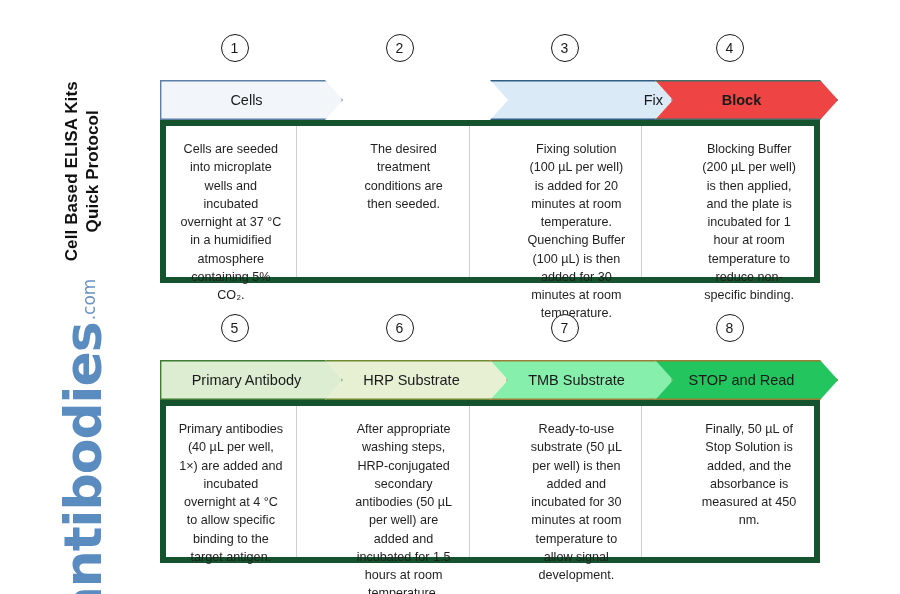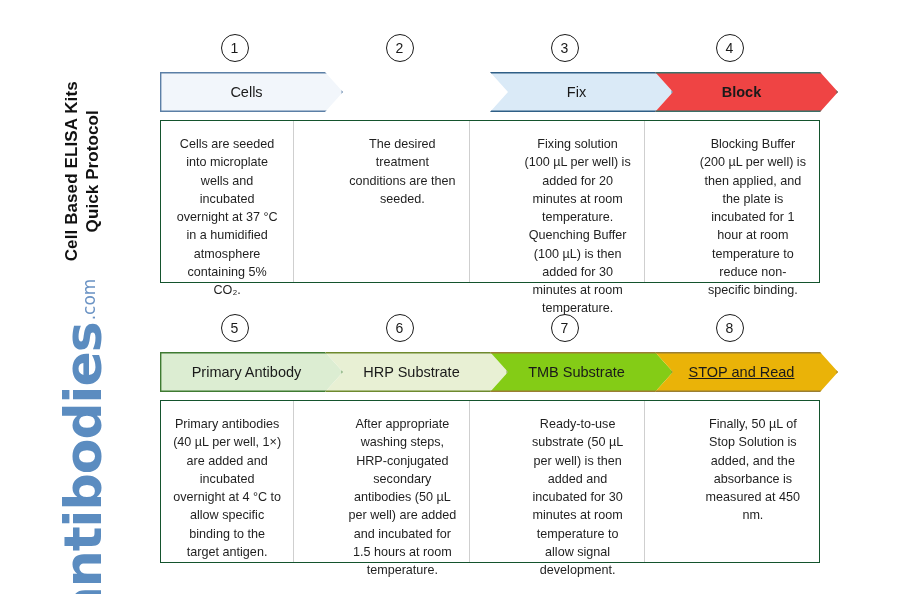--- a/index.html
+++ b/index.html
@@ -38,33 +38,33 @@
   .num{
     position:absolute;top:0;width:28px;height:28px;border-radius:50%;
     border:1.6px solid #1a1a1a;background:#fff;box-sizing:border-box;
     display:flex;align-items:center;justify-content:center;
     font-size:14px;color:#1a1a1a;
   }
 
   
   .chev-bar{position:relative;height:40px;}
   .chev{
-    position:absolute;top:0;height:40px;box-sizing:border-box;
+    position:absolute;top:8px;height:40px;box-sizing:border-box;
     display:flex;align-items:center;justify-content:center;
     font-size:14.5px;color:#1a1a1a;
     clip-path:polygon(0 0, calc(100% - 18px) 0, 100% 50%, calc(100% - 18px) 100%, 0 100%);
   }
   .chev.notched{
     clip-path:polygon(0 0, calc(100% - 18px) 0, 100% 50%, calc(100% - 18px) 100%, 0 100%, 18px 50%);
   }
   .chev .lbl{padding-right:10px;}
 
   
   .boxes{position:relative;height:163px;margin-top:8px;
-    border:1px solid #14532d;box-sizing:border-box;background:#fff;
+    border:6px solid #14532d;box-sizing:border-box;background:#fff;
     display:flex;gap:42px;}
   .box{
     flex:1 1 0;box-sizing:border-box;border-right:1px solid #cfcfcf;
     padding:14px 12px 10px 12px;display:flex;align-items:flex-start;
     justify-content:center;
   }
   .box:last-child{border-right:none;}
   .box p{
     margin:0;text-align:center;font-size:12.6px;line-height:1.45;color:#1f1f1f;
   }
@@ -88,21 +88,21 @@
     <div class="numbers">
         <div class="num" style="left: 60.5px;">1</div>
         <div class="num" style="left: 225.5px;">2</div>
         <div class="num" style="left: 390.5px;">3</div>
         <div class="num" style="left: 555.5px;">4</div>
       </div>
     <div class="chev-bar">
         <div class="chev" style="left: 0px; width: 183px; background: rgb(242, 246, 251); box-shadow: rgb(91, 127, 166) 0px 0px 0px 1.4px inset;">
           <span class="lbl">Cells</span>
         </div>
-        <div class="chev notched" style="left: 330px; width: 183px; background: rgb(218, 234, 247); box-shadow: rgb(47, 95, 134) 0px 0px 0px 1.4px inset;">
+        <div class="chev notched" style="left: 330px; width: 183px; background: rgb(218, 234, 247); box-shadow: rgb(47, 95, 134) 0px 0px 0px 1.4px inset; justify-content: flex-end;">
           <span class="lbl">Fix</span>
         </div>
         <div class="chev notched" style="left: 495px; width: 183px; background: #ef4444; box-shadow: rgb(60, 112, 104) 0px 0px 0px 1.4px inset; font-weight: bold;">
           <span class="lbl">Block</span>
         </div>
       </div>
     <div class="boxes">
         <div class="box">
           <p>Cells are seeded into microplate wells and incubated overnight at 37 °C in a humidified atmosphere containing 5% CO₂.</p>
         </div>
@@ -125,24 +125,24 @@
         <div class="num" style="left: 390.5px;">7</div>
         <div class="num" style="left: 555.5px;">8</div>
       </div>
     <div class="chev-bar">
         <div class="chev" style="left: 0px; width: 183px; background: rgb(220, 237, 210); box-shadow: rgb(63, 123, 50) 0px 0px 0px 1.4px inset; text-align: right;">
           <span class="lbl">Primary Antibody</span>
         </div>
         <div class="chev notched" style="left: 165px; width: 183px; background: rgb(232, 240, 212); box-shadow: rgb(110, 138, 46) 0px 0px 0px 1.4px inset;">
           <span class="lbl">HRP Substrate</span>
         </div>
-        <div class="chev notched" style="left: 330px; width: 183px; background: #84cc16; box-shadow: rgb(154, 126, 51) 0px 0px 0px 1.4px inset;">
+        <div class="chev notched" style="left: 330px; width: 183px; background: #86efac; box-shadow: rgb(154, 126, 51) 0px 0px 0px 1.4px inset;">
           <span class="lbl">TMB Substrate</span>
         </div>
-        <div class="chev notched" style="left: 495px; width: 183px; background: #eab308; box-shadow: rgb(154, 126, 51) 0px 0px 0px 1.4px inset; text-decoration: underline;">
+        <div class="chev notched" style="left: 495px; width: 183px; background: #22c55e; box-shadow: rgb(154, 126, 51) 0px 0px 0px 1.4px inset;">
           <span class="lbl">STOP and Read</span>
         </div>
       </div>
     <div class="boxes">
         <div class="box">
           <p>Primary antibodies (40 µL per well, 1×) are added and incubated overnight at 4 °C to allow specific binding to the target antigen.</p>
         </div>
         <div class="box">
           <p>After appropriate washing steps, HRP-conjugated secondary antibodies (50 µL per well) are added and incubated for 1.5 hours at room temperature.</p>
         </div>

